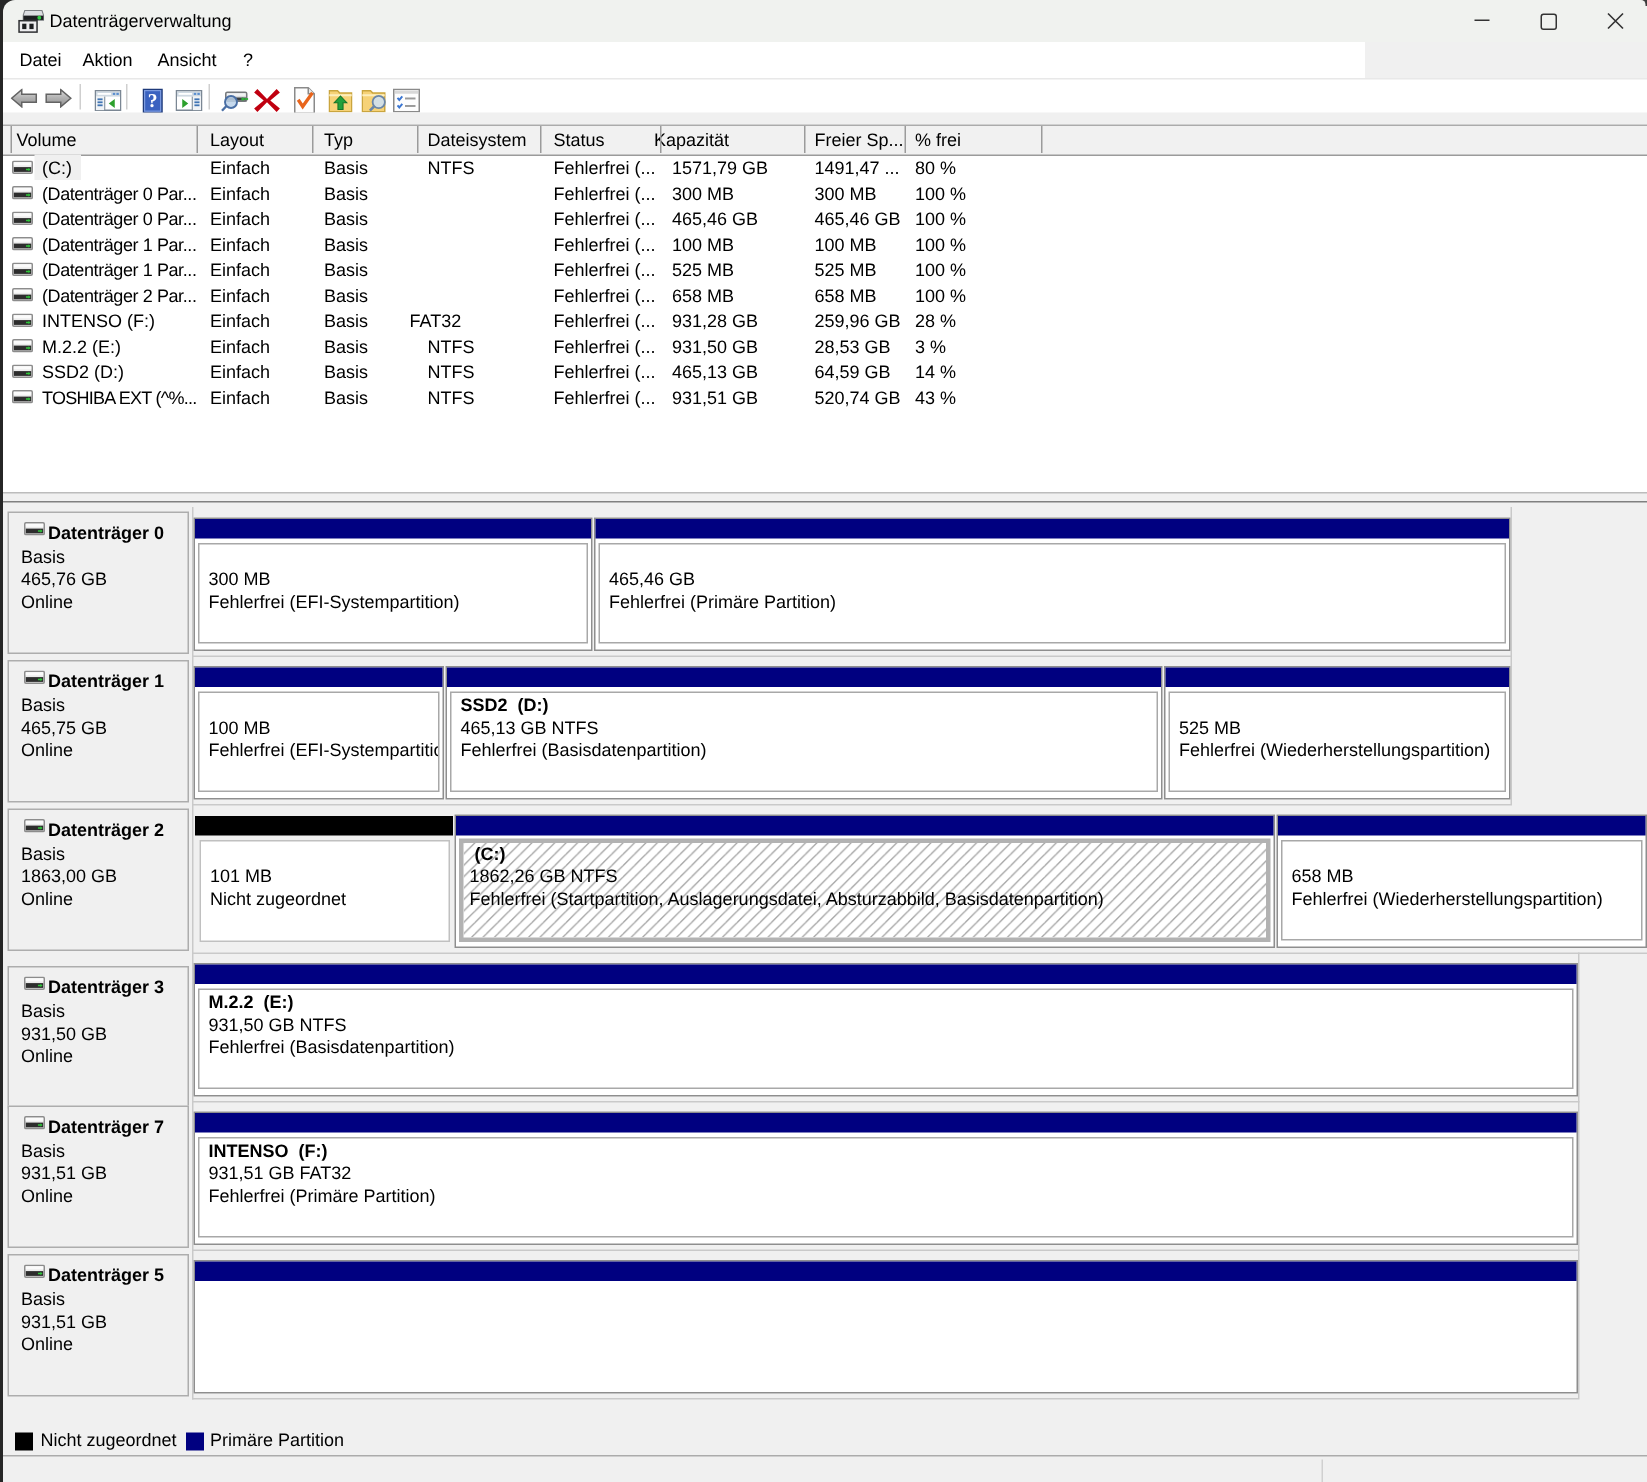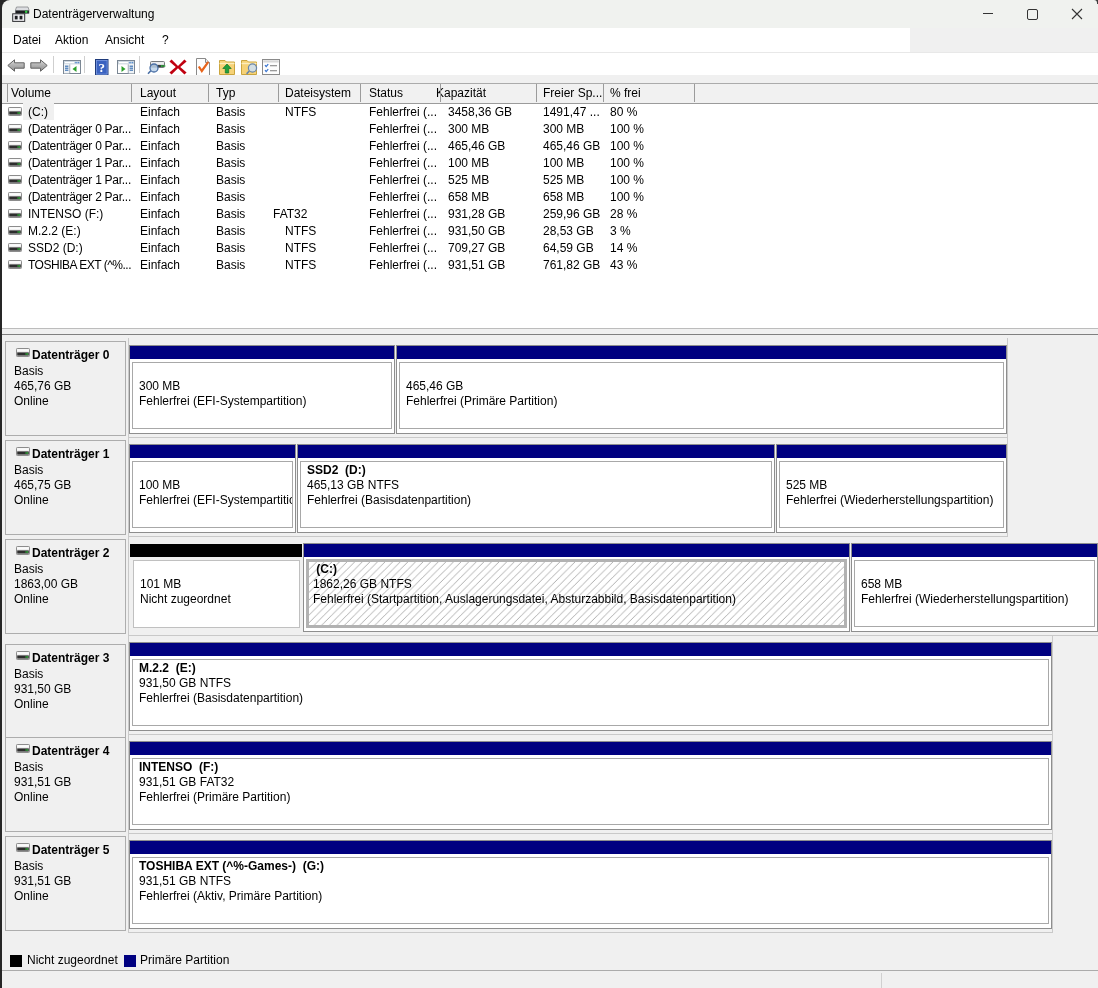--- a/index.html
+++ b/index.html
@@ -199,21 +199,21 @@
     <rect x="0.5" y="0.5" width="13" height="8" rx="0.8" fill="#ececec" stroke="#8c8c8c"></rect>
     <rect x="1.2" y="1.2" width="11.6" height="2" fill="#fbfbfb"></rect>
     <rect x="1.2" y="4.4" width="11.6" height="3.2" fill="#2d2d2d"></rect>
     <path d="M9.3 5.5 L11 5.5 L11 4.9 L12.4 6 L11 7.1 L11 6.5 L9.3 6.5 Z" fill="#2fc63a"></path>
         </svg>
         <span class="volcell" style="left:26px">(C:)</span>
         <span style="left:138px">Einfach</span>
         <span style="left:214px">Basis</span>
         <span style="left:283px">NTFS</span>
         <span style="left:367px">Fehlerfrei (...</span>
-        <span style="left:446px">3458,36 GB</span>
+        <span style="left:446px">1571,79 GB</span>
         <span style="left:541px">1491,47 ...</span>
         <span style="left:608px">80 %</span>
       </div>
       <div class="abs lrow" style="top:37px">
         <svg style="position:absolute;left:6px;top:4px" width="14" height="9" viewBox="0 0 14 9">
     <rect x="0.5" y="0.5" width="13" height="8" rx="0.8" fill="#ececec" stroke="#8c8c8c"></rect>
     <rect x="1.2" y="1.2" width="11.6" height="2" fill="#fbfbfb"></rect>
     <rect x="1.2" y="4.4" width="11.6" height="3.2" fill="#2d2d2d"></rect>
     <path d="M9.3 5.5 L11 5.5 L11 4.9 L12.4 6 L11 7.1 L11 6.5 L9.3 6.5 Z" fill="#2fc63a"></path>
         </svg>
@@ -322,38 +322,38 @@
     <rect x="0.5" y="0.5" width="13" height="8" rx="0.8" fill="#ececec" stroke="#8c8c8c"></rect>
     <rect x="1.2" y="1.2" width="11.6" height="2" fill="#fbfbfb"></rect>
     <rect x="1.2" y="4.4" width="11.6" height="3.2" fill="#2d2d2d"></rect>
     <path d="M9.3 5.5 L11 5.5 L11 4.9 L12.4 6 L11 7.1 L11 6.5 L9.3 6.5 Z" fill="#2fc63a"></path>
         </svg>
         <span class="volcell" style="left:26px">SSD2 (D:)</span>
         <span style="left:138px">Einfach</span>
         <span style="left:214px">Basis</span>
         <span style="left:283px">NTFS</span>
         <span style="left:367px">Fehlerfrei (...</span>
-        <span style="left:446px">709,27 GB</span>
+        <span style="left:446px">465,13 GB</span>
         <span style="left:541px">64,59 GB</span>
         <span style="left:608px">14 %</span>
       </div>
       <div class="abs lrow" style="top:173px">
         <svg style="position:absolute;left:6px;top:4px" width="14" height="9" viewBox="0 0 14 9">
     <rect x="0.5" y="0.5" width="13" height="8" rx="0.8" fill="#ececec" stroke="#8c8c8c"></rect>
     <rect x="1.2" y="1.2" width="11.6" height="2" fill="#fbfbfb"></rect>
     <rect x="1.2" y="4.4" width="11.6" height="3.2" fill="#2d2d2d"></rect>
     <path d="M9.3 5.5 L11 5.5 L11 4.9 L12.4 6 L11 7.1 L11 6.5 L9.3 6.5 Z" fill="#2fc63a"></path>
         </svg>
         <span class="volcell" style="left: 26px; letter-spacing: -0.493924px;">TOSHIBA EXT (^%...</span>
         <span style="left:138px">Einfach</span>
         <span style="left:214px">Basis</span>
         <span style="left:283px">NTFS</span>
         <span style="left:367px">Fehlerfrei (...</span>
         <span style="left:446px">931,51 GB</span>
-        <span style="left:541px">761,82 GB</span>
+        <span style="left:541px">520,74 GB</span>
         <span style="left:608px">43 %</span>
       </div>
     </div>
 </div>
 <div class="abs" id="graph">
     <div class="abs" style="left:0;top:5px;width:1096px;height:1px;background:#808080"></div>
     <div class="abs" style="left:126px;top:9px;width:1px;height:595px;background:#c9c9c9"></div>
     <div class="abs" style="left:126px;top:108px;width:880px;height:1px;background:#c9c9c9"></div>
     <div class="abs" style="left:126px;top:207px;width:880px;height:1px;background:#c9c9c9"></div>
     <div class="abs" style="left:126px;top:306px;width:970px;height:1px;background:#c9c9c9"></div>
@@ -464,44 +464,41 @@
         <div class="txt"><span class="bt">M.2.2  (E:)</span><br>931,50 GB NTFS<br>Fehlerfrei (Basisdatenpartition)</div>
       </div>
     </div>
     <div class="abs dpanel" style="top:408px">
     <svg style="position:absolute;left:10px;top:6px" width="14" height="9" viewBox="0 0 14 9">
       <rect x="0.5" y="0.5" width="13" height="8" rx="0.8" fill="#ececec" stroke="#8c8c8c"></rect>
       <rect x="1.2" y="1.2" width="11.6" height="2" fill="#fbfbfb"></rect>
       <rect x="1.2" y="4.4" width="11.6" height="3.2" fill="#2d2d2d"></rect>
       <path d="M9.3 5.5 L11 5.5 L11 4.9 L12.4 6 L11 7.1 L11 6.5 L9.3 6.5 Z" fill="#2fc63a"></path>
       </svg>
-    <div class="dtitle">Datenträger 4</div>
+    <div class="dtitle">Datenträger 7</div>
     <div class="dlines">Basis<br>931,51 GB<br>Online</div>
   </div>
     <div class="abs block" style="left:127px;top:412px;width:923px">
       <div class="bar"></div>
       <div class="body">
         <div class="txt"><span class="bt">INTENSO  (F:)</span><br>931,51 GB FAT32<br>Fehlerfrei (Primäre Partition)</div>
       </div>
     </div>
     <div class="abs dpanel" style="top:507px">
     <svg style="position:absolute;left:10px;top:6px" width="14" height="9" viewBox="0 0 14 9">
       <rect x="0.5" y="0.5" width="13" height="8" rx="0.8" fill="#ececec" stroke="#8c8c8c"></rect>
       <rect x="1.2" y="1.2" width="11.6" height="2" fill="#fbfbfb"></rect>
       <rect x="1.2" y="4.4" width="11.6" height="3.2" fill="#2d2d2d"></rect>
       <path d="M9.3 5.5 L11 5.5 L11 4.9 L12.4 6 L11 7.1 L11 6.5 L9.3 6.5 Z" fill="#2fc63a"></path>
       </svg>
     <div class="dtitle">Datenträger 5</div>
     <div class="dlines">Basis<br>931,51 GB<br>Online</div>
   </div>
     <div class="abs block" style="left:127px;top:511px;width:923px">
       <div class="bar"></div>
-      <div class="body">
-        <div class="txt"><span class="bt">TOSHIBA EXT (^%-Games-)  (G:)</span><br>931,51 GB NTFS<br>Fehlerfrei (Aktiv, Primäre Partition)</div>
-      </div>
     </div>
   </div>
 <div class="abs" id="legend">
   <div class="abs" style="left:8px;top:7px;width:12px;height:12px;background:#000"></div>
   <div class="abs" style="left:25px;top:5px;">Nicht zugeordnet</div>
   <div class="abs" style="left:122px;top:7px;width:12px;height:12px;background:#000080"></div>
   <div class="abs" style="left:138px;top:5px;">Primäre Partition</div>
 </div>
 <div class="abs" id="statusbar">
   <div class="abs" style="left:879px;top:2px;width:1px;height:16px;background:#d0d0d0"></div>

